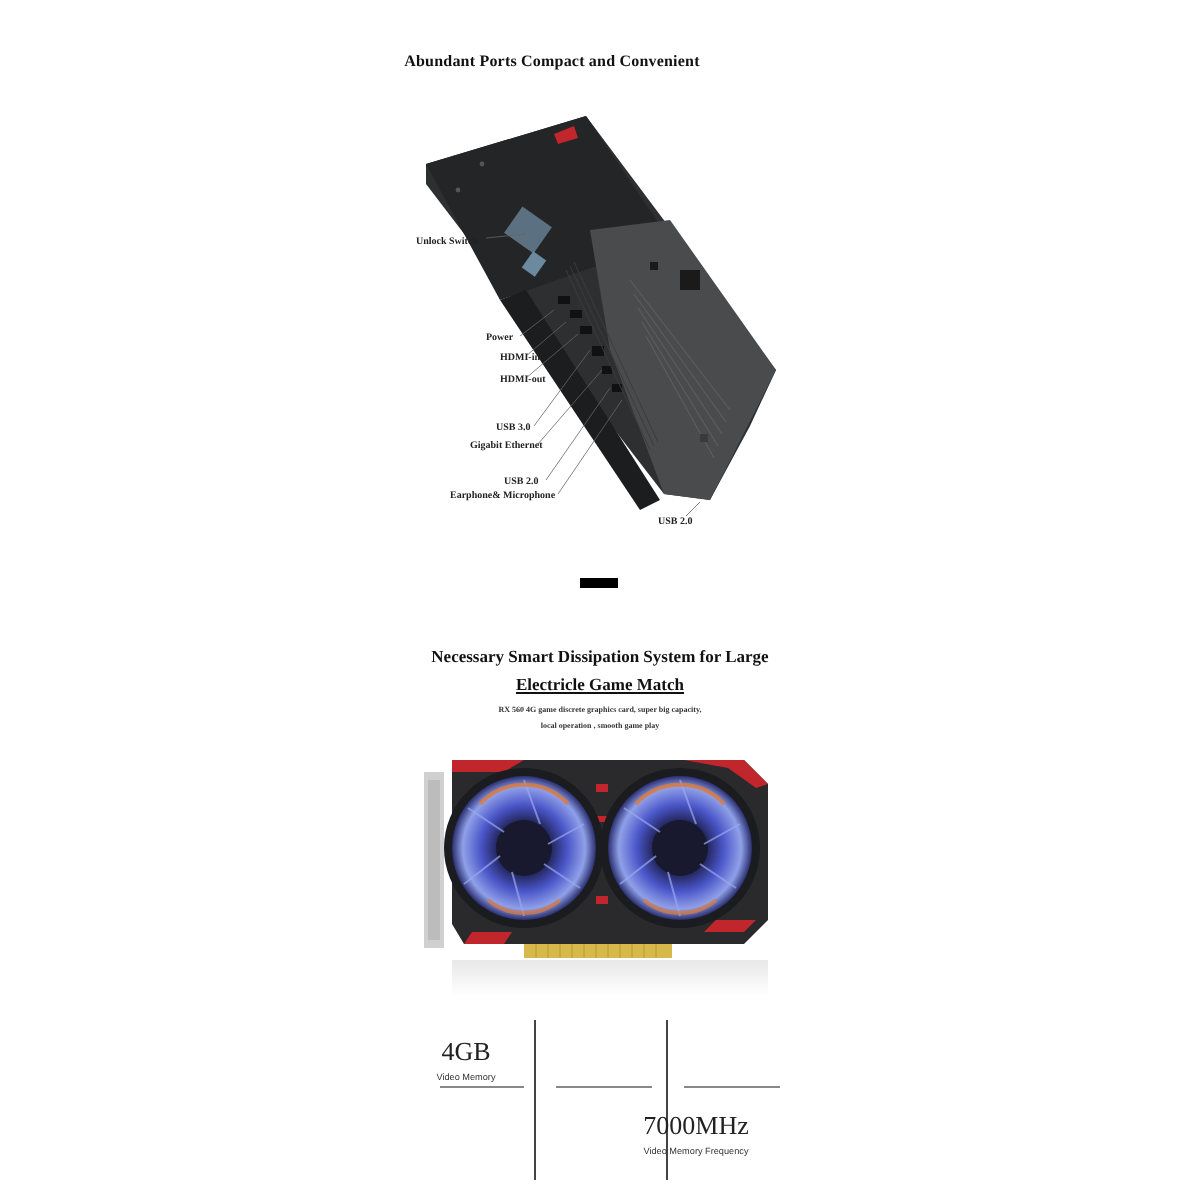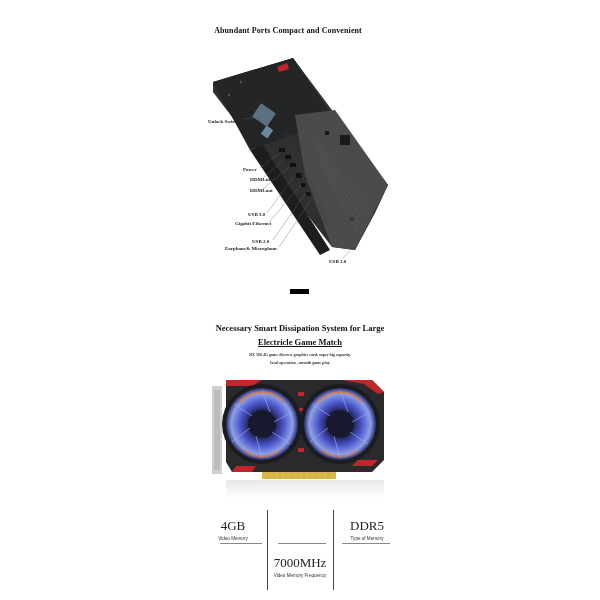--- a/index.html
+++ b/index.html
@@ -1,18 +1,18 @@
 <!DOCTYPE html>
 <html><head>
 <meta charset="utf-8">
 <style>
   html, body { margin:0; padding:0; background:#ffffff; }
   body { width:600px; height:600px; position:relative; overflow:hidden; font-family:"Liberation Serif", serif; color:#111; }
   .abs { position:absolute; }
-  .title1 { left:12px; width:552px; top:26px; text-align:center; font-weight:bold; font-size:8px; letter-spacing:0.1px; }
+  .title1 { left:0; width:552px; top:26px; text-align:center; font-weight:bold; font-size:8px; letter-spacing:0.1px; }
   .callout { font-size:5px; font-weight:bold; color:#222; white-space:nowrap; }
   .title2 { left:0; width:600px; text-align:center; font-weight:bold; font-size:8.5px; }
   .sub { left:0; width:600px; text-align:center; font-weight:bold; font-size:4px; color:#333; }
   .spec-grid { left:200px; top:510px; width:200px; height:80px; }
   .spec { position:absolute; width:66px; text-align:center; }
   .spec .val { font-size:13px; color:#222; line-height:14px; }
   .spec .lbl { font-family:"Liberation Sans", sans-serif; font-size:4.6px; color:#333; margin-top:3px; white-space:nowrap; }
   .vdiv { position:absolute; width:1px; background:#444; }
   .hline { position:absolute; height:1px; background:#888; }
   .dash { left:290px; top:289px; width:19px; height:5px; background:#000; }
@@ -173,21 +173,17 @@
   <div class="vdiv" style="left:67px;top:0;height:80px;"></div>
   <div class="vdiv" style="left:133px;top:0;height:80px;"></div>
   <div class="hline" style="left:20px;top:33px;width:42px;"></div>
   <div class="hline" style="left:78px;top:33px;width:48px;"></div>
   <div class="hline" style="left:142px;top:33px;width:48px;"></div>
 
   <div class="spec" style="left:0;top:9px;">
     <div class="val">4GB</div>
     <div class="lbl">Video Memory</div>
   </div>
-  <div class="spec" style="left:134px;top:9px;">
-    <div class="val">DDR5</div>
-    <div class="lbl">Type of Memory</div>
-  </div>
-  <div class="spec" style="left:67px;top:46px;">
+  <div class="spec" style="left:67px;top:46px;padding-left:48px;">
     <div class="val">7000MHz</div>
     <div class="lbl">Video Memory Frequency</div>
   </div>
 </div>
 
 </body></html>

